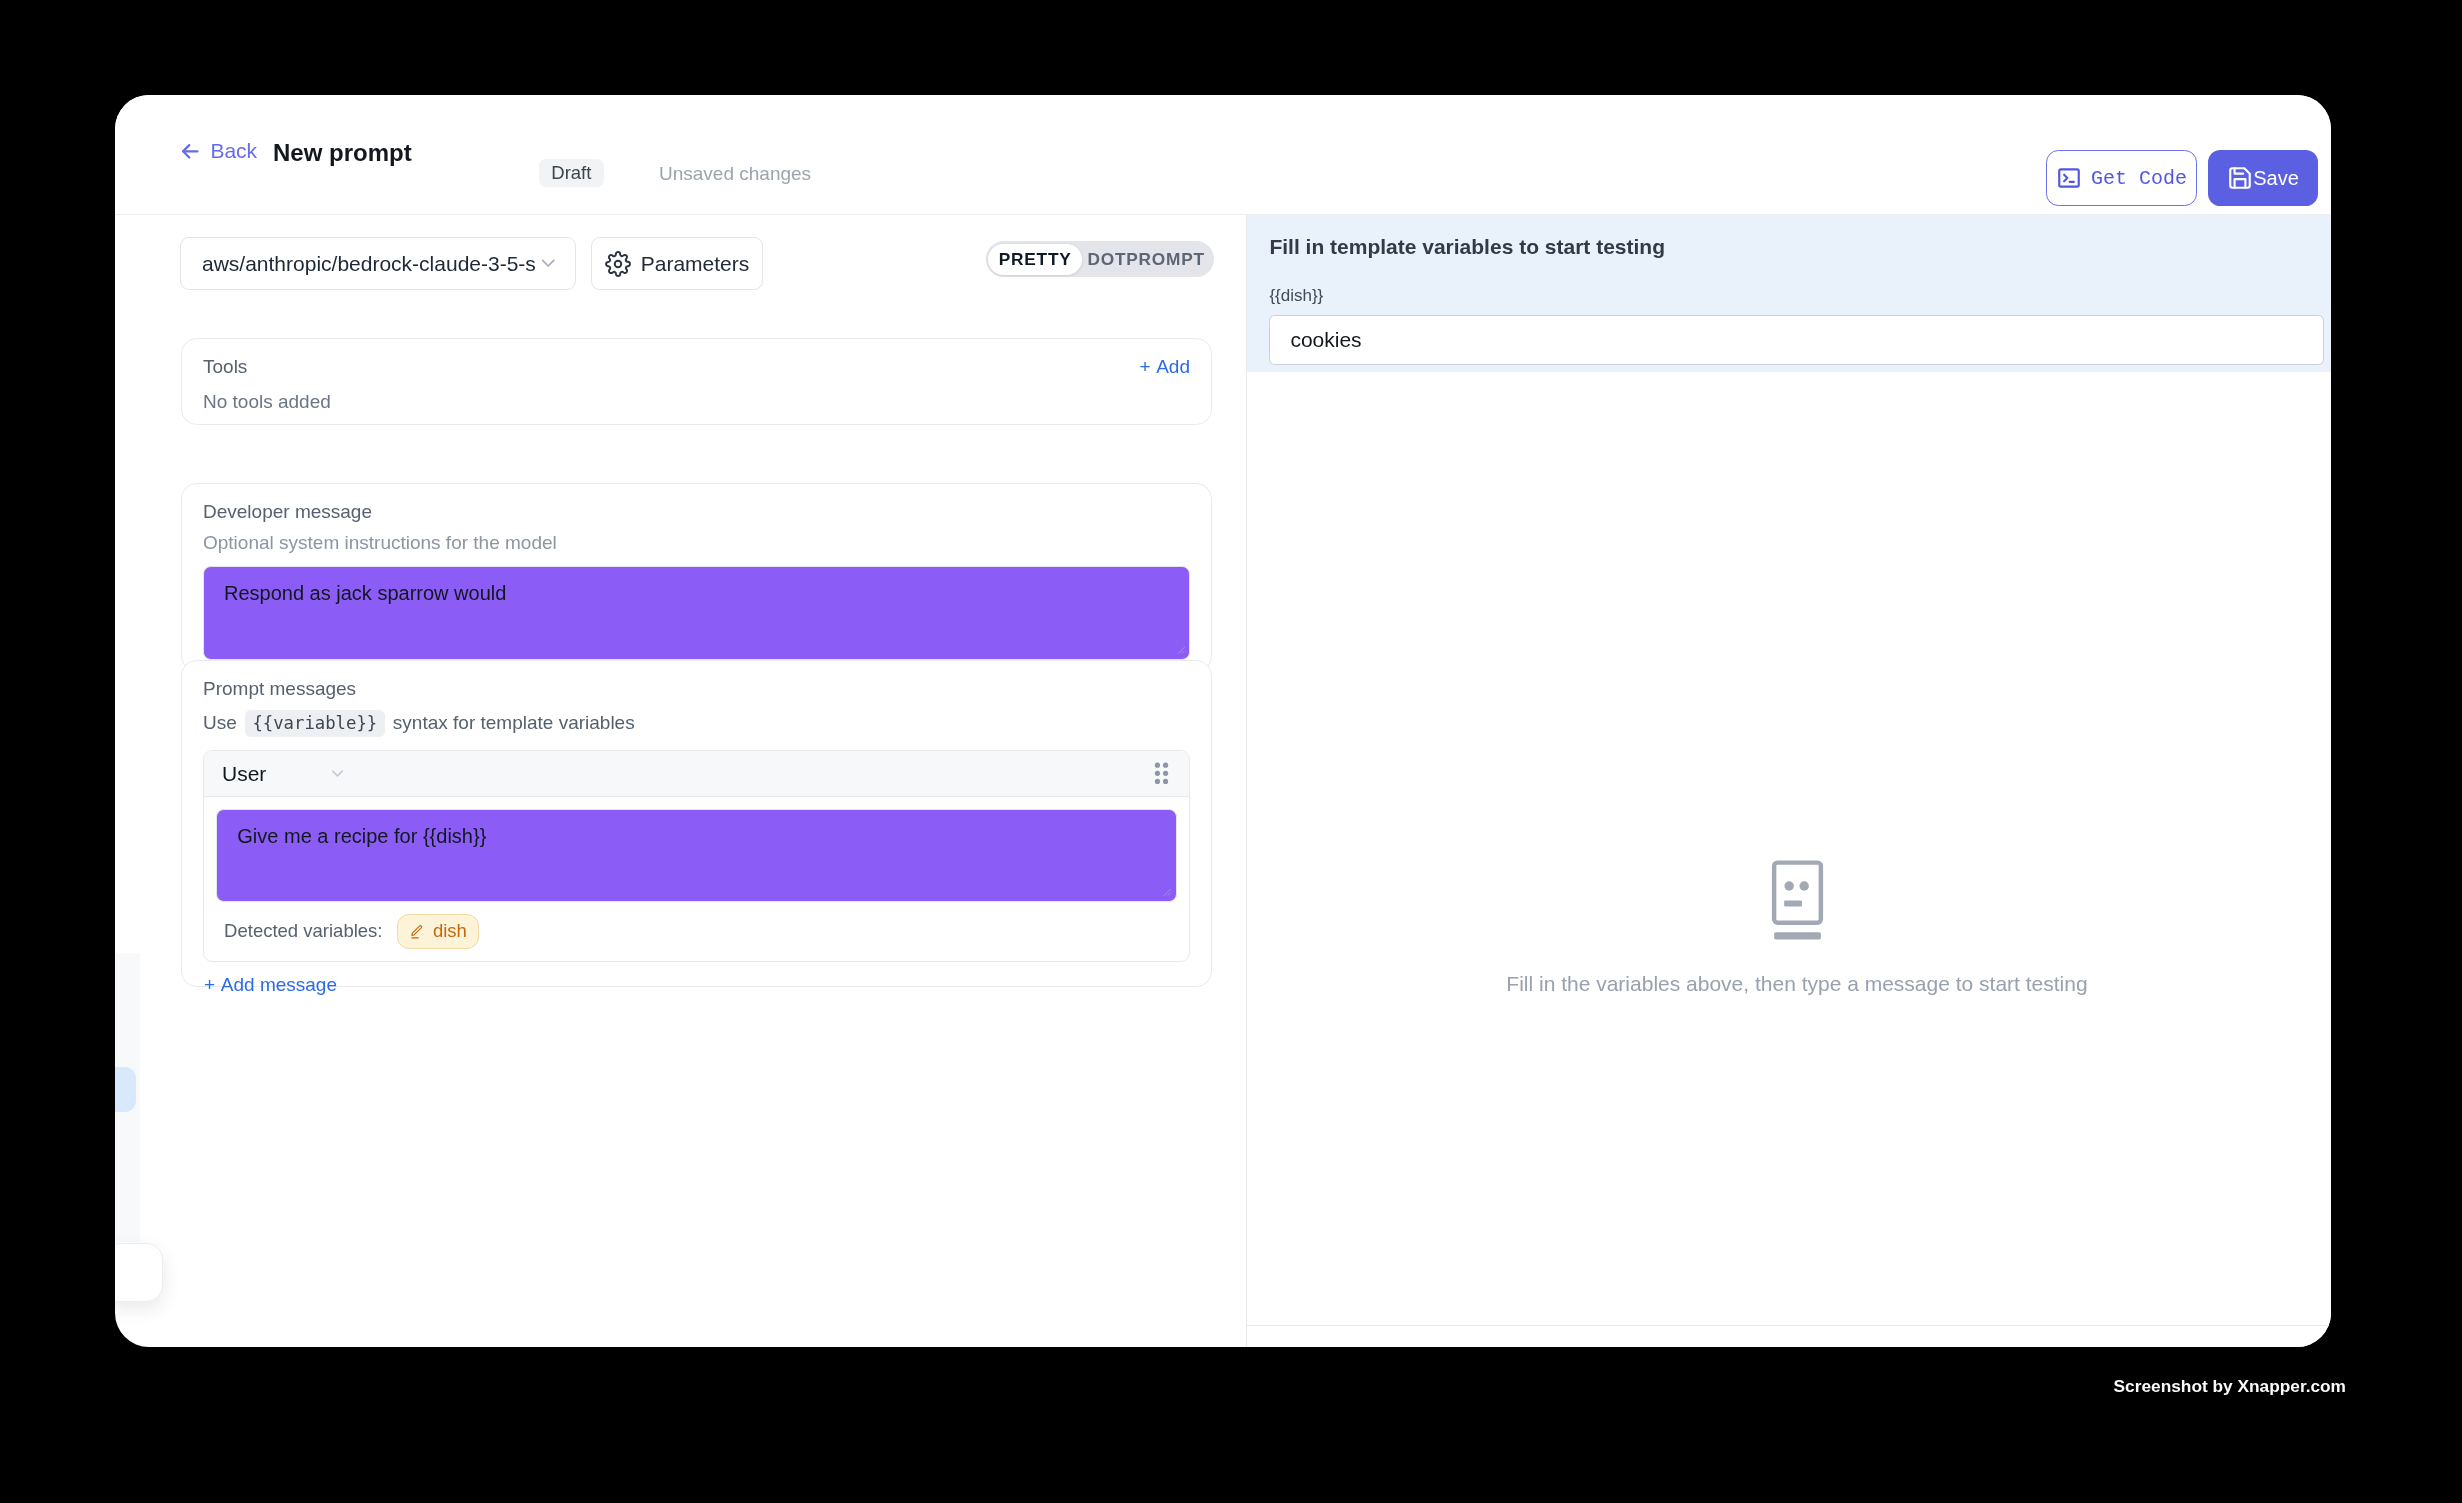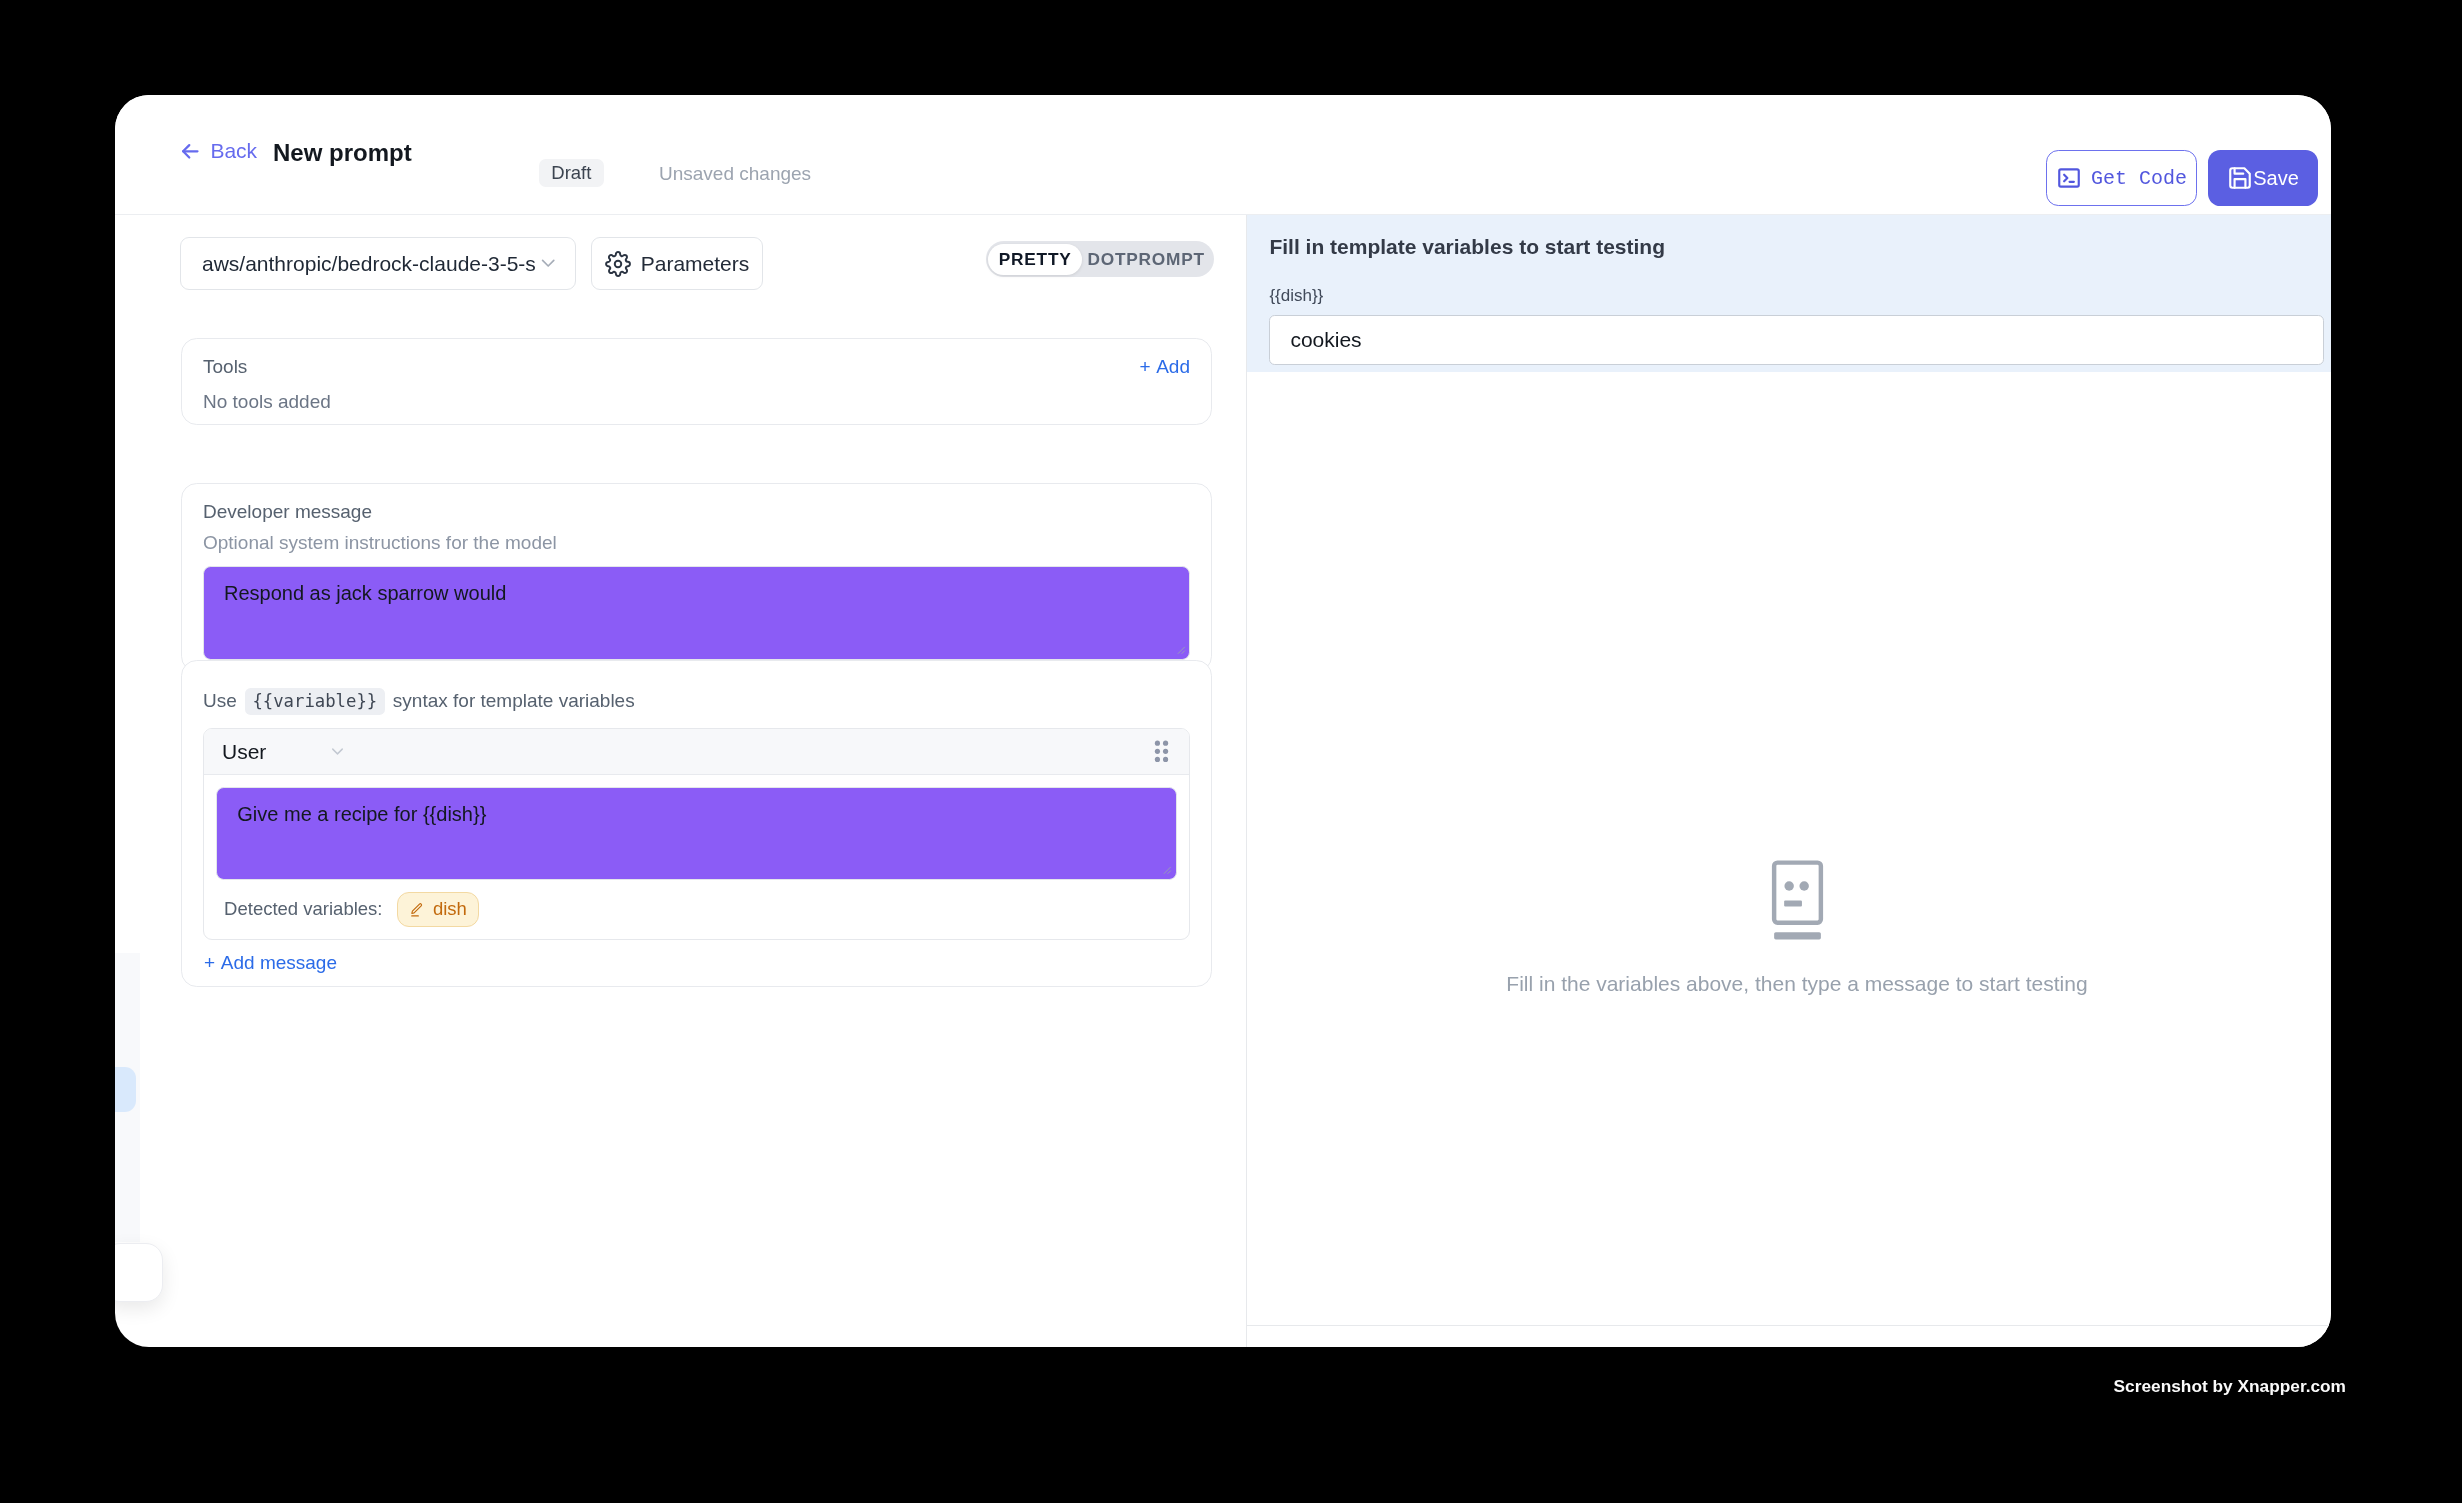--- a/index.html
+++ b/index.html
@@ -242,20 +242,21 @@
       <span class="resize-corner">
         <svg width="10" height="10" viewBox="0 0 16 16" fill="none" stroke="#9aa3ae" stroke-width="1.4">
           <line x1="14" y1="3" x2="3" y2="14"></line>
             <line x1="14" y1="9" x2="9" y2="14"></line>
         </svg>
       </span>
     </div>
   </div>
 
   <div class="sect" style="top:565px; height:327px;">
+    <div class="sect-title">Prompt messages</div>
     <div class="hint-row">
       <span>Use</span>
       <span class="code-chip">{{variable}}</span>
       <span>syntax for template variables</span>
     </div>
 
     <div class="msg-card">
       <div class="msg-head row-between">
         <div class="role-select">
           <span class="role">User</span>

